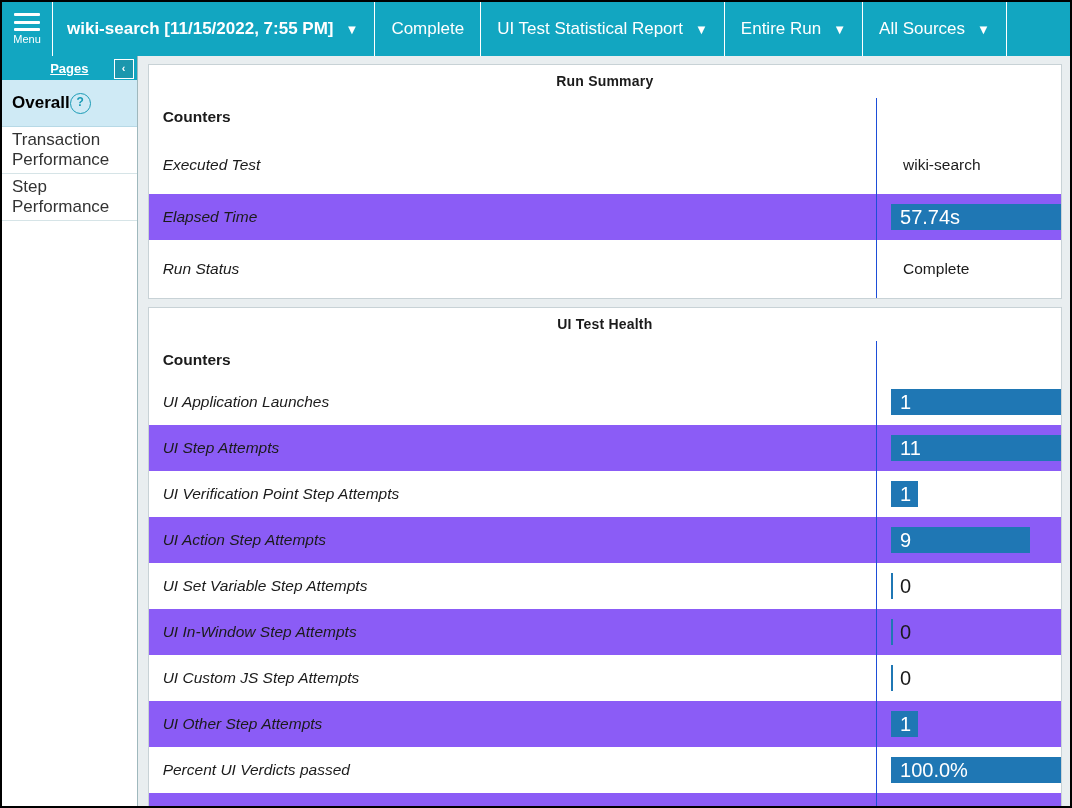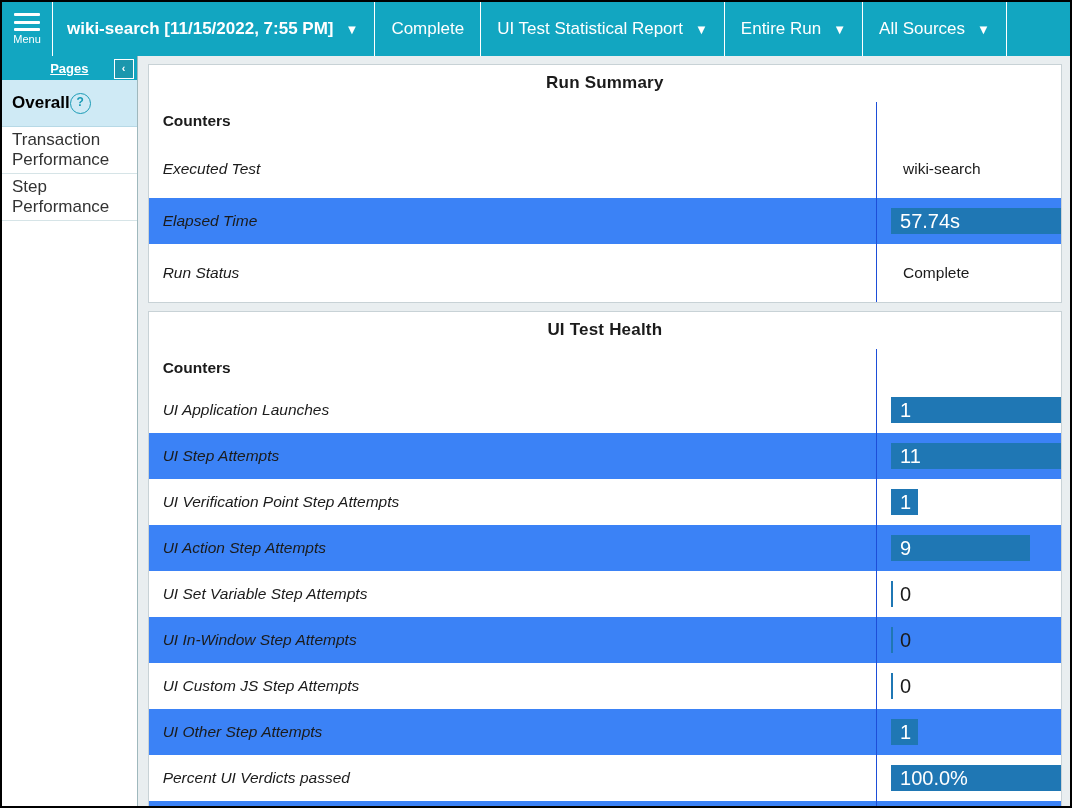--- a/index.html
+++ b/index.html
@@ -170,21 +170,21 @@
     overflow: hidden;
   }
   .card {
     background: #ffffff;
     border: 1px solid #c8d2d6;
     box-sizing: border-box;
     margin-bottom: 8px;
   }
   .card-title {
     text-align: center;
-    font-size: 17px;
+    font-size: 14px;
     font-weight: bold;
     color: #1b1b1b;
     padding: 8px 0 9px 0;
     letter-spacing: 0.2px;
   }
   table.counters {
     width: 100%;
     border-collapse: collapse;
     table-layout: fixed;
   }
@@ -199,21 +199,21 @@
     font-style: italic;
   }
   td.head {
     font-weight: bold;
     font-style: normal;
     font-size: 16px;
     padding-bottom: 14px;
     padding-top: 10px;
   }
   tr.alt {
-    background: #3b82f6;
+    background: #8b5cf6;
     margin-top: 8px;
   }
   td.value {
     width: 170px;
     border-left: 1px solid #1d4ed8;
     padding: 0;
     position: relative;
   }
   .bar-wrap {
     position: relative;

